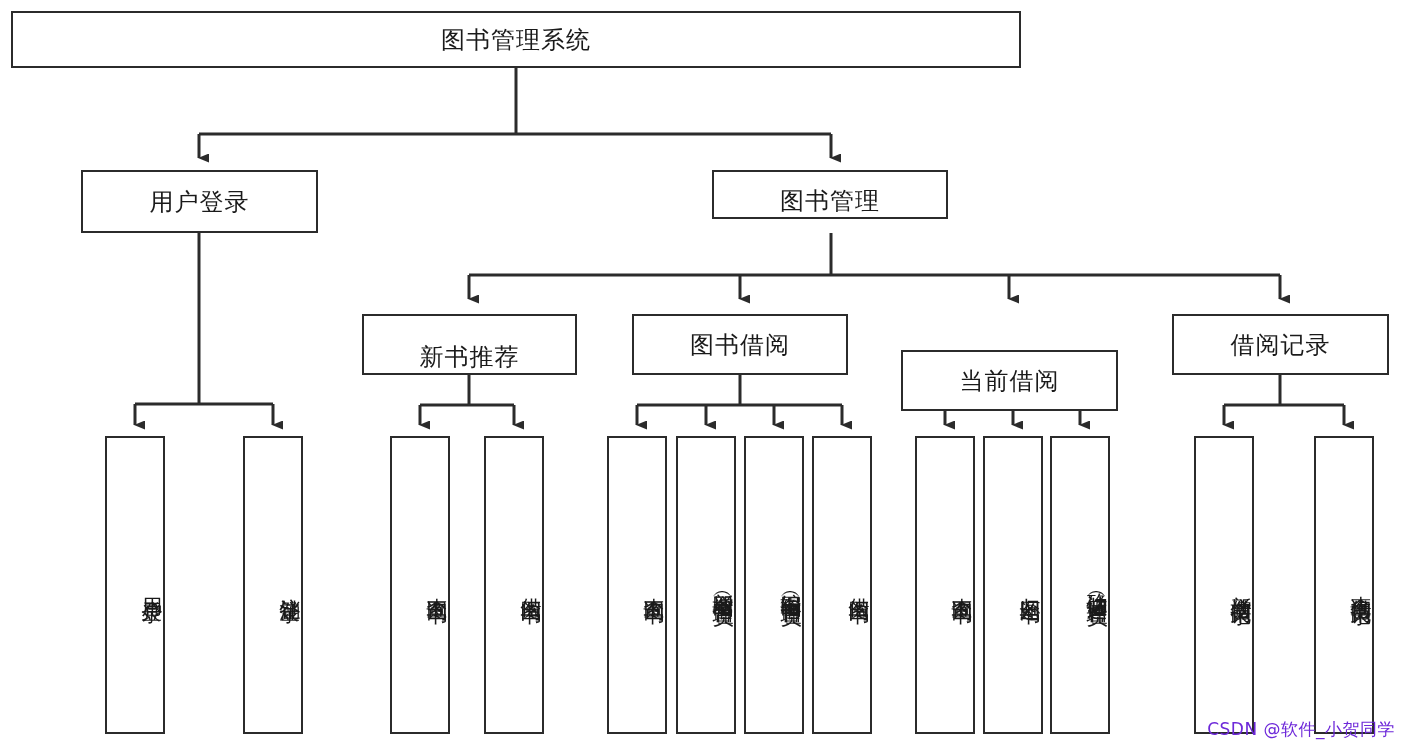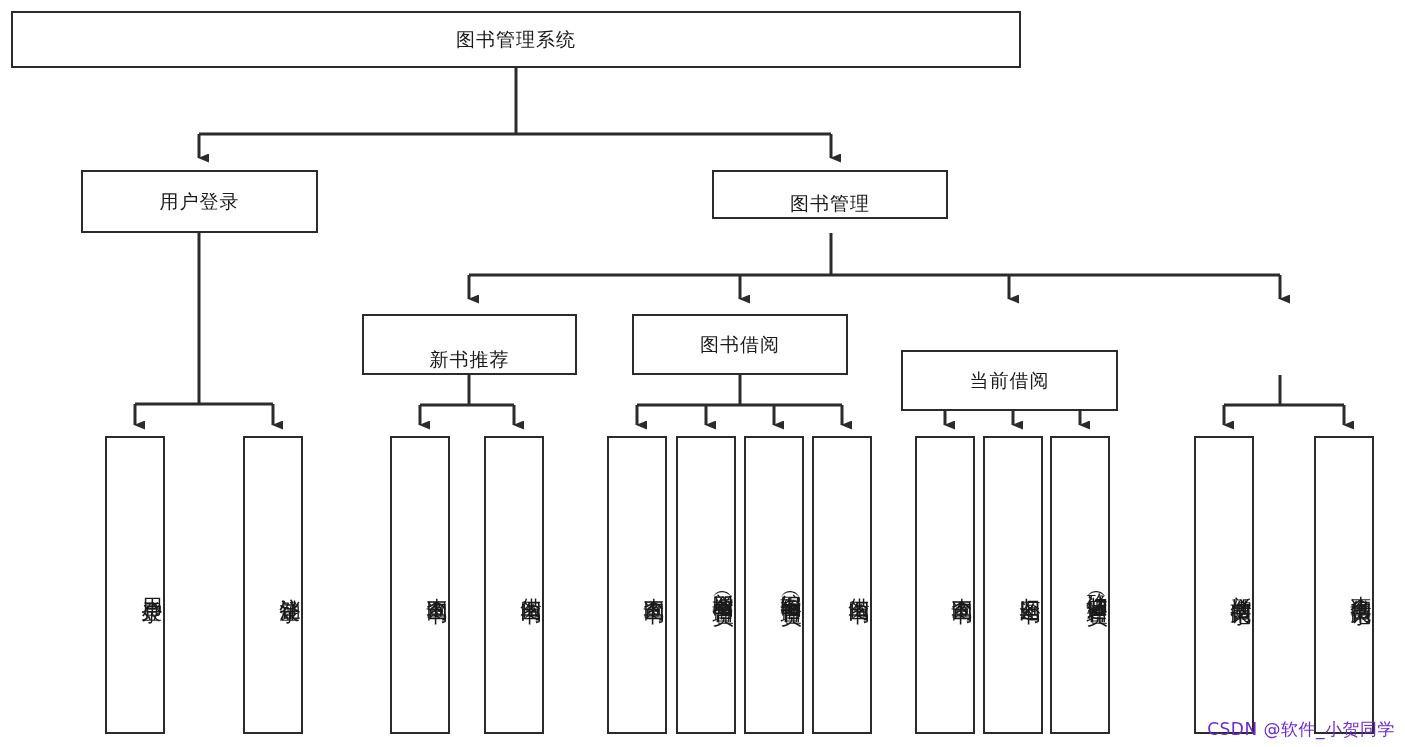--- a/index.html
+++ b/index.html
@@ -30,21 +30,21 @@
     box-sizing: border-box;
     border: 2px solid #2b2b2b;
     background: #ffffff;
     display: flex;
     align-items: center;
     justify-content: center;
     color: #1a1a1a;
     z-index: 2;
   }
   .node-box.horizontal {
-    font-size: 19px;
+    font-size: 24px;
     letter-spacing: 1px;
   }
   .node-box.vertical {
     font-size: 21px;
     writing-mode: vertical-rl;
     text-orientation: upright;
     line-height: 1.05;
     letter-spacing: 2px;
     padding: 6px 0;
     align-items: flex-start;
@@ -141,20 +141,23 @@
   </div>
 
   <div class="node-box horizontal" style="left:632px; top:314px; width:216px; height:61px;">
     <span class="node-label">图书借阅</span>
   </div>
 
   <div class="node-box horizontal" style="left:901px; top:314px; width:217px; height:61px;margin-top:36px;">
     <span class="node-label">当前借阅</span>
   </div>
 
+  <div class="node-box horizontal" style="left:1172px; top:314px; width:217px; height:61px;">
+    <span class="node-label">借阅记录</span>
+  </div>
 
   <div class="node-box vertical" style="left:105px; top:436px; width:60px; height:298px;">
     <span class="node-label">用户登录</span>
   </div>
 
   <div class="node-box vertical" style="left:243px; top:436px; width:60px; height:298px;">
     <span class="node-label">注销登录</span>
   </div>
 
   <div class="node-box vertical" style="left:390px; top:436px; width:60px; height:298px;">

